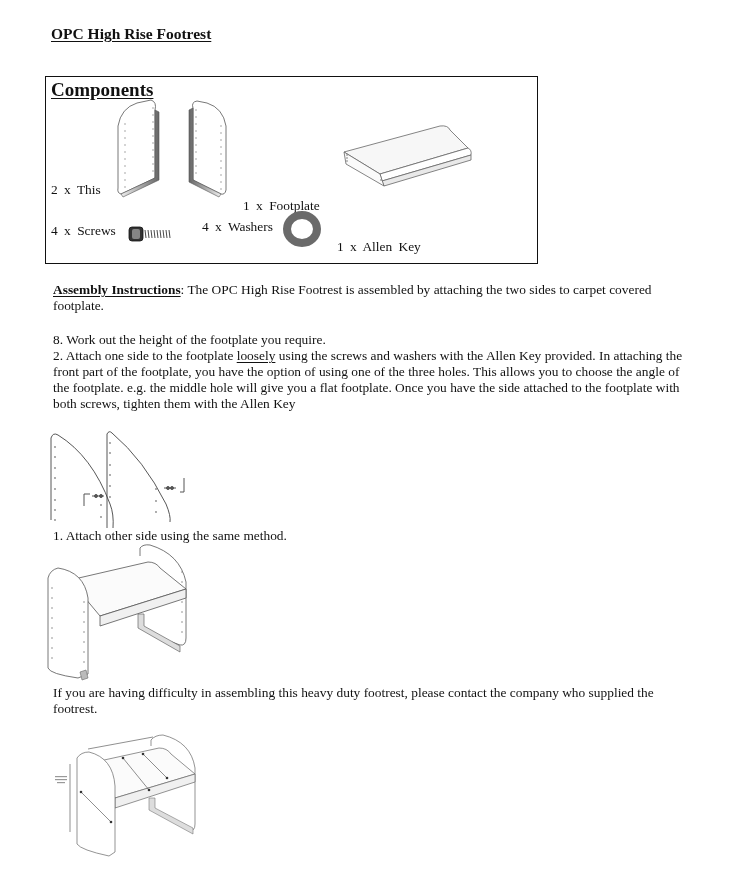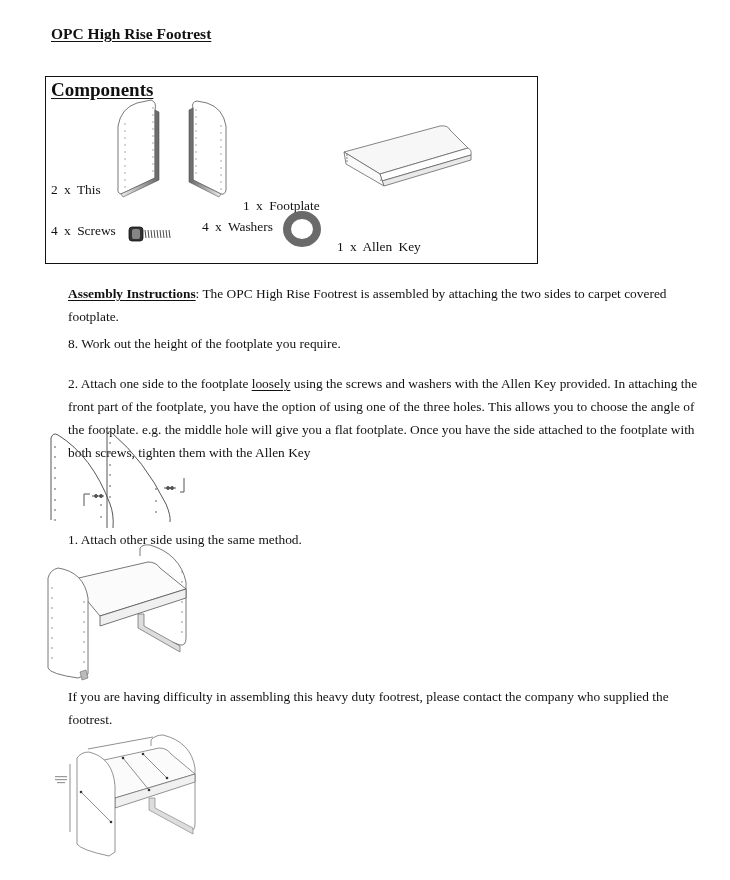--- a/index.html
+++ b/index.html
@@ -15,21 +15,21 @@
   }
   .comp-box {
     left: 45px; top: 76px; width: 491px; height: 186px;
     border: 1.5px solid #111; box-sizing: content-box;
   }
   .comp-heading {
     left: 51px; top: 79px; font-weight: bold; font-size: 19px;
     text-decoration: underline; text-underline-offset: 2px; white-space: nowrap;
   }
   .lbl { white-space: nowrap; font-size: 13.4px; word-spacing: 3px; }
-  .para { left: 68px; width: 640px; line-height: 23px; font-size: 13.4px; }
+  .para { left: 53px; width: 640px; line-height: 16px; font-size: 13.4px; }
   .u { text-decoration: underline; text-underline-offset: 2px; }
   .b { font-weight: bold; }
   svg { position: absolute; overflow: visible; }
 </style>
 </head>
 <body>
 
 <div class="abs title">OPC High Rise Footrest</div>
 
 <div class="abs comp-box"></div>
@@ -164,21 +164,21 @@
   <span>x</span>
   <span>Allen Key</span>
 </div>
 
 <div class="abs para" style="top:282px;">
   <span class="b u">Assembly Instructions</span><span>: The OPC High Rise Footrest is assembled by attaching the two sides to carpet covered footplate.</span>
 </div>
 
 <div class="abs para" style="top:332px;">8. Work out the height of the footplate you require.</div>
 
-<div class="abs para" style="top:348px; width:630px;margin-top:24px;">
+<div class="abs para" style="top:348px; width:630px;">
   <span>2. Attach one side to the footplate </span><span class="u">loosely</span><span> using the screws and washers with the Allen Key provided. In attaching the front part of the footplate, you have the option of using one of the three holes. This allows you to choose the angle of the footplate. e.g.  the middle hole  will give you a flat footplate. Once you have the side attached to the footplate with both screws, tighten them with the Allen Key</span>
 </div>
 
 <svg style="left:44px; top:430px;" width="160" height="98" viewBox="0 0 160 98">
   <path d="M7,90 L7,8 Q9,2 14,5 Q48,26 66,74 Q70,84 69,98" fill="none" stroke="#444" stroke-width="0.9"></path>
   <g fill="#888">
     <circle cx="11" cy="17" r="0.9"></circle>
       <circle cx="11" cy="27" r="0.9"></circle>
       <circle cx="11" cy="38" r="0.9"></circle>
       <circle cx="11" cy="48" r="0.9"></circle>

